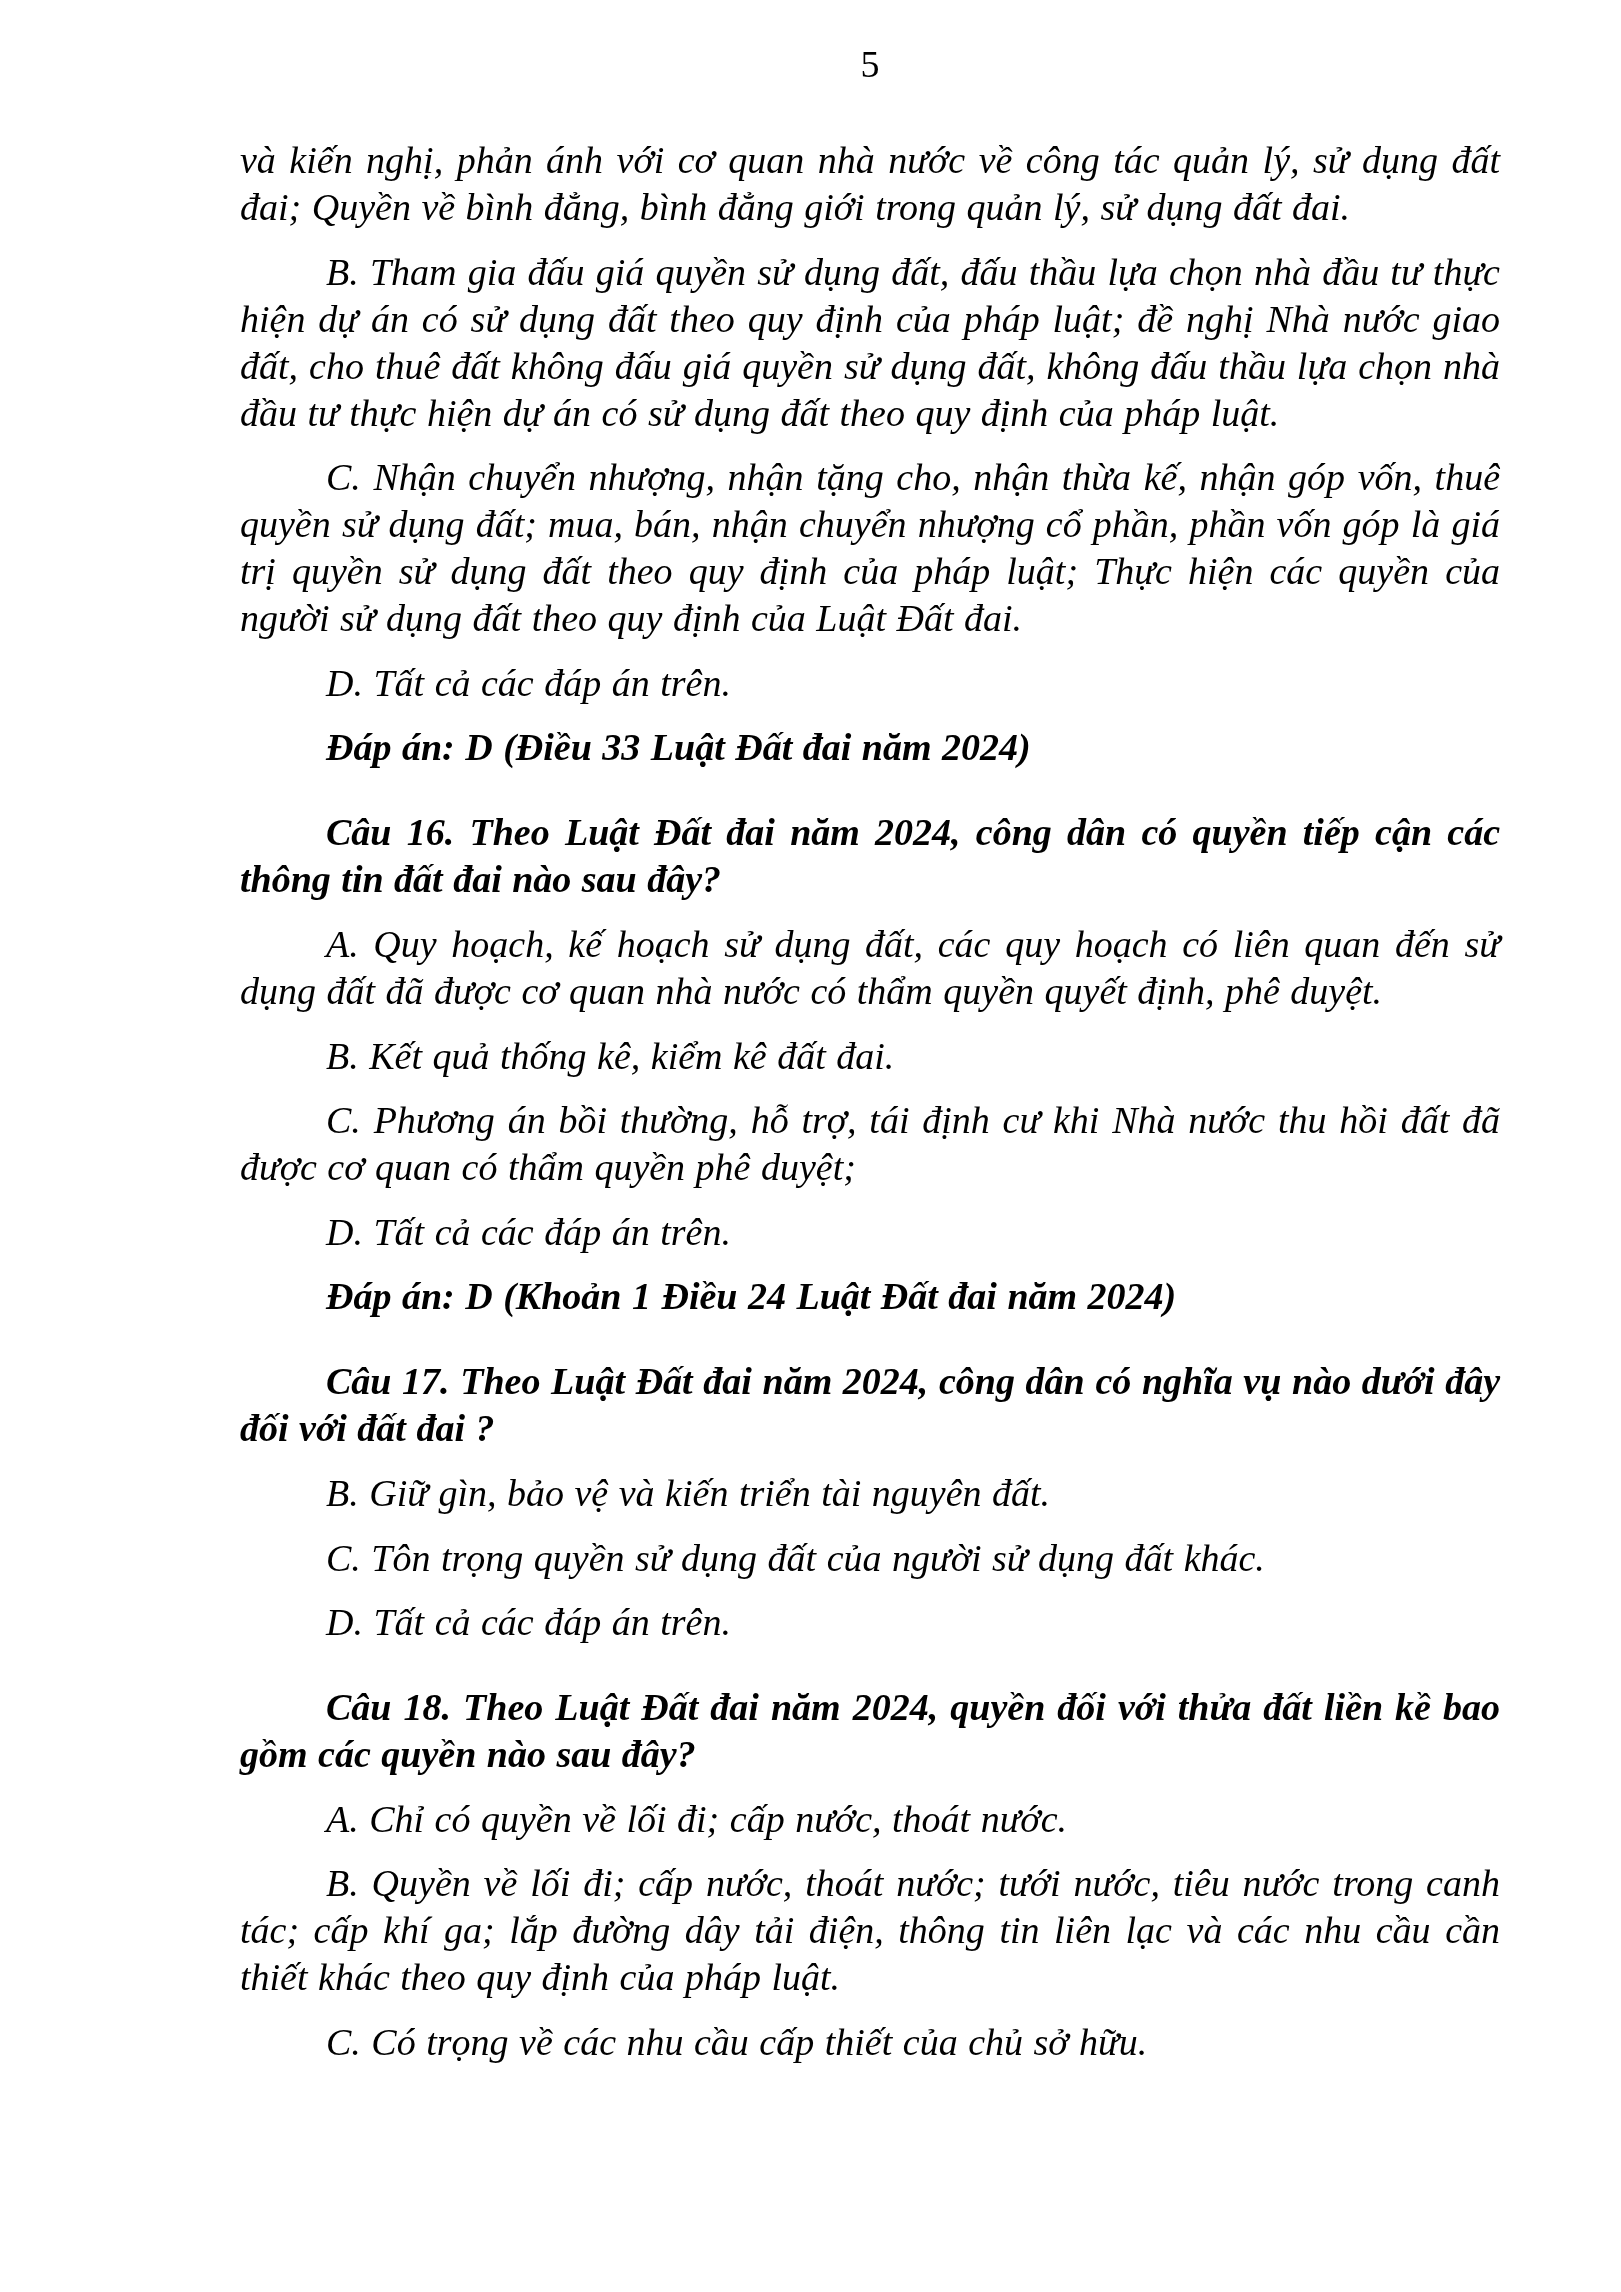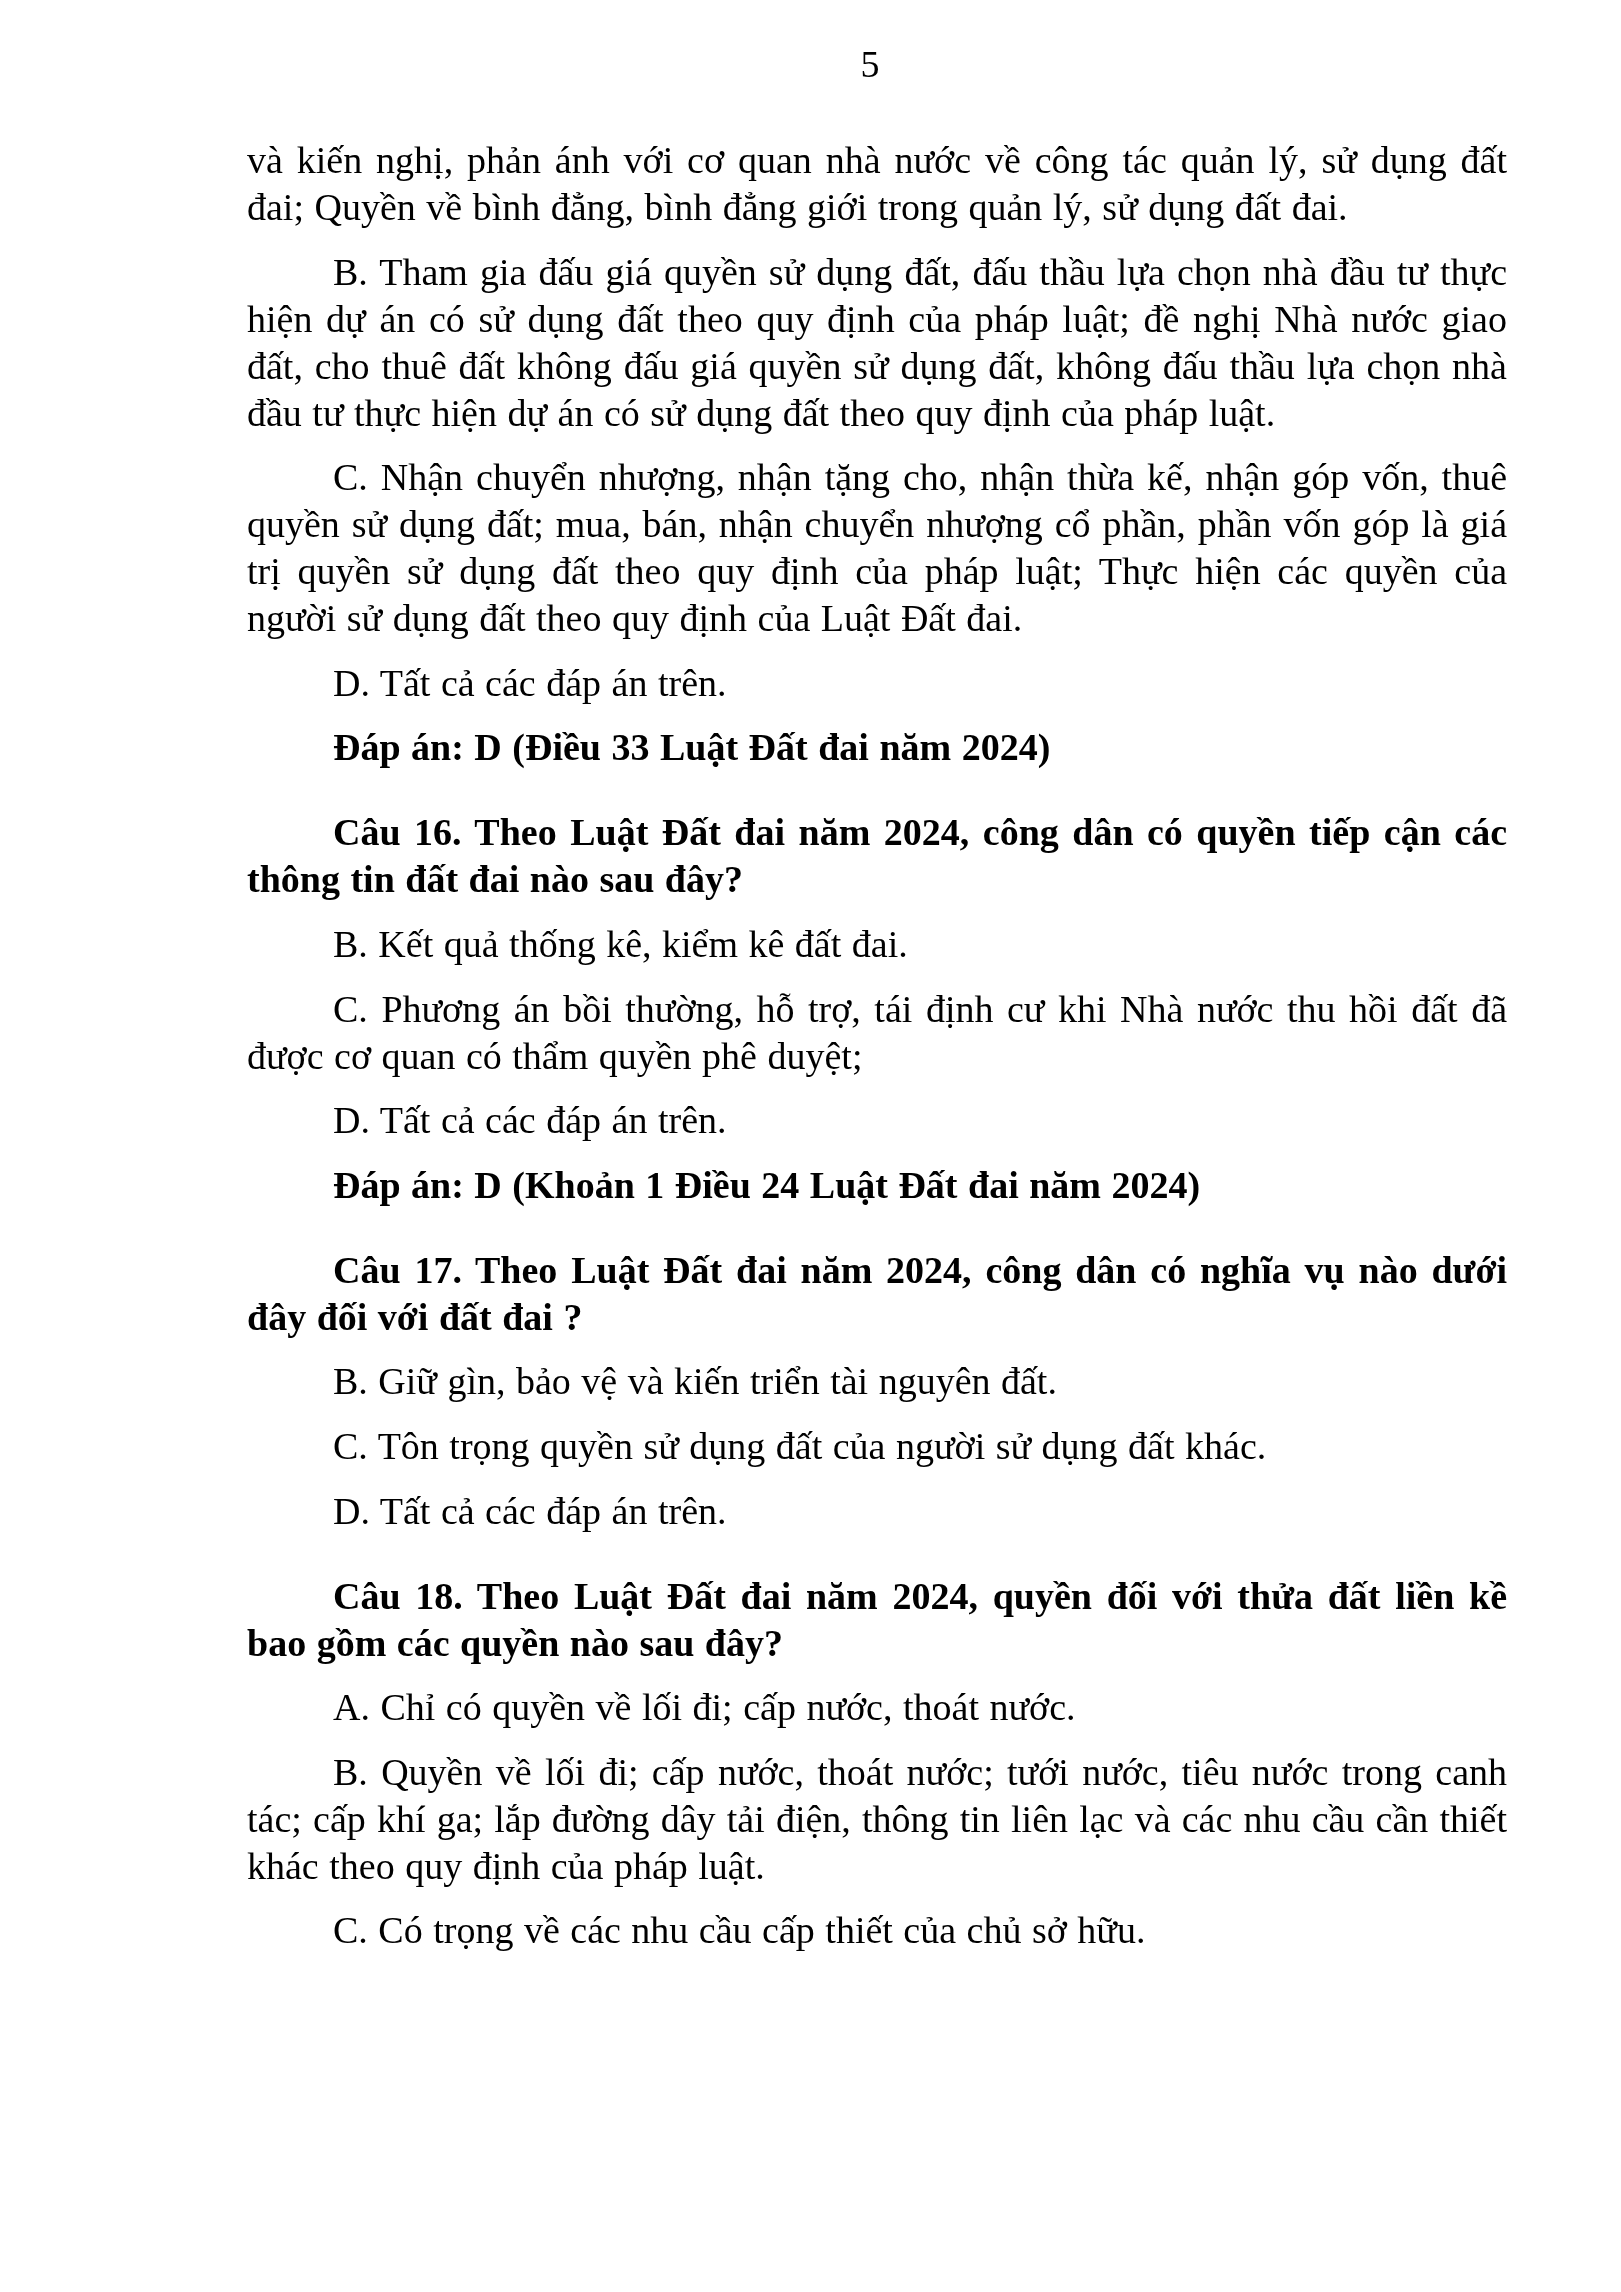--- a/index.html
+++ b/index.html
@@ -16,23 +16,24 @@
     position: absolute;
     top: 41px;
     left: 240px;
     width: 1260px;
     text-align: center;
     font-size: 38px;
     line-height: 47px;
   }
   .content {
     position: absolute;
-    left: 247px;
+    left: 240px;
     top: 137px;
     width: 1260px;
+    font-style: italic;
   }
   .para {
     margin: 0;
     font-size: 38px;
     line-height: 47px;
     text-align: justify;
     word-spacing: 1px;
   }
   .ind { text-indent: 86px; }
   .b { font-weight: bold; }
@@ -45,20 +46,21 @@
 <div class="page-number">5</div>
 
 <div class="content">
   <p class="para">và kiến nghị, phản ánh với cơ quan nhà nước về công tác quản lý, sử dụng đất đai; Quyền về bình đẳng, bình đẳng giới trong quản lý, sử dụng đất đai.</p>
   <p class="para ind gap">B. Tham gia đấu giá quyền sử dụng đất, đấu thầu lựa chọn nhà đầu tư thực hiện dự án có sử dụng đất theo quy định của pháp luật; đề nghị Nhà nước giao đất, cho thuê đất không đấu giá quyền sử dụng đất, không đấu thầu lựa chọn nhà đầu tư thực hiện dự án có sử dụng đất theo quy định của pháp luật.</p>
   <p class="para ind gap">C. Nhận chuyển nhượng, nhận tặng cho, nhận thừa kế, nhận góp vốn, thuê quyền sử dụng đất; mua, bán, nhận chuyển nhượng cổ phần, phần vốn góp là giá trị quyền sử dụng đất theo quy định của pháp luật; Thực hiện các quyền của người sử dụng đất theo quy định của Luật Đất đai.</p>
   <p class="para ind gap">D. Tất cả các đáp án trên.</p>
   <p class="para ind gap b">Đáp án: D (Điều 33 Luật Đất đai năm 2024)</p>
 
   <p class="para ind gap-lg b">Câu 16. Theo Luật Đất đai năm 2024, công dân có quyền tiếp cận các thông tin đất đai nào sau đây?</p>
+  <p class="para ind gap">A. Quy hoạch, kế hoạch sử dụng đất, các quy hoạch có liên quan đến sử dụng đất đã được cơ quan nhà nước có thẩm quyền quyết định, phê duyệt.</p>
   <p class="para ind gap">B. Kết quả thống kê, kiểm kê đất đai.</p>
   <p class="para ind gap">C. Phương án bồi thường, hỗ trợ, tái định cư khi Nhà nước thu hồi đất đã được cơ quan có thẩm quyền phê duyệt;</p>
   <p class="para ind gap">D. Tất cả các đáp án trên.</p>
   <p class="para ind gap b">Đáp án: D (Khoản 1 Điều 24 Luật Đất đai năm 2024)</p>
 
   <p class="para ind gap-lg b">Câu 17. Theo Luật Đất đai năm 2024, công dân có nghĩa vụ nào dưới đây đối với đất đai ?</p>
   <p class="para ind gap">B. Giữ gìn, bảo vệ và kiến triển tài nguyên đất.</p>
   <p class="para ind gap">C. Tôn trọng quyền sử dụng đất của người sử dụng đất khác.</p>
   <p class="para ind gap">D. Tất cả các đáp án trên.</p>
 

